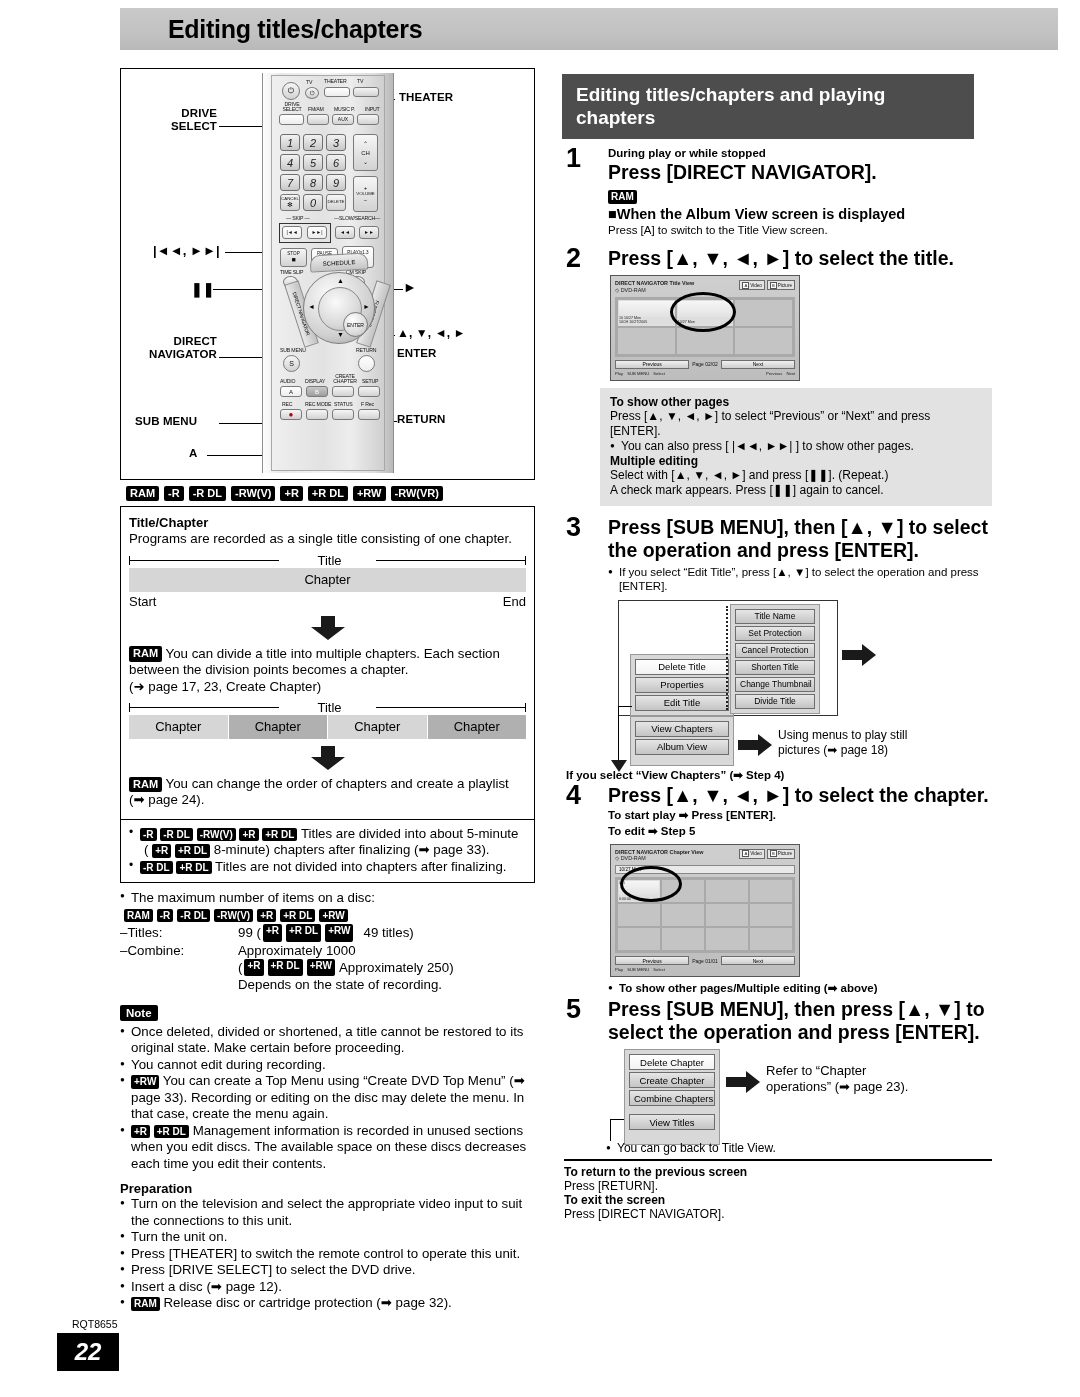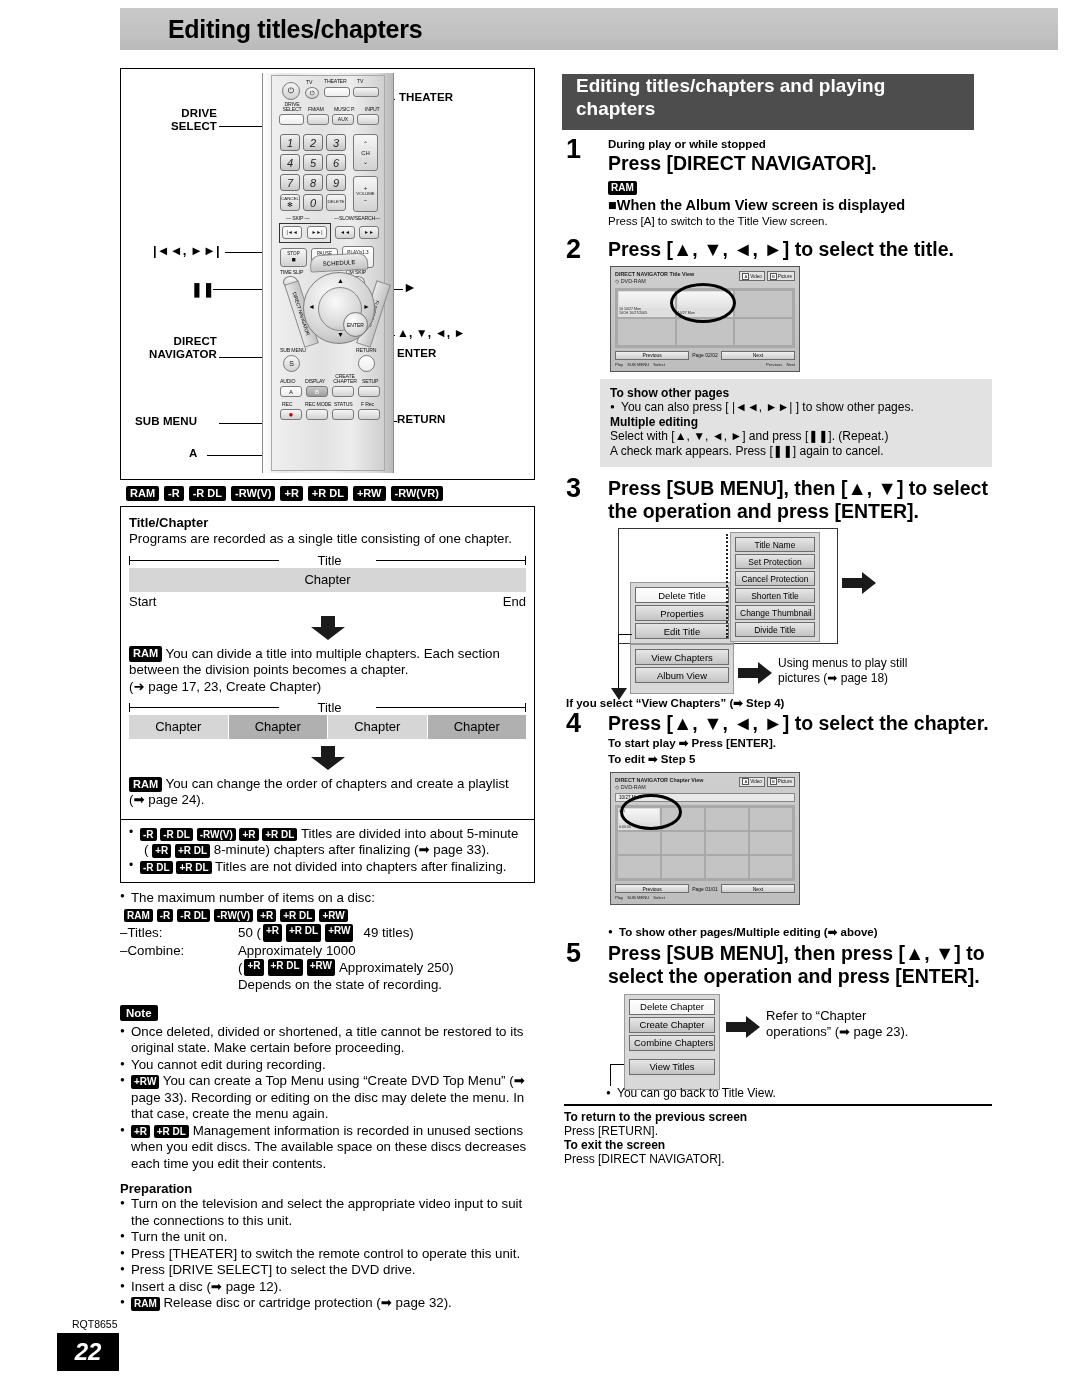--- a/index.html
+++ b/index.html
@@ -165,21 +165,21 @@
   .rqt{ position:absolute; left:72px; top:1318px; font-size:10.5px; font-weight:normal; }
   .pagenum{
     position:absolute; left:57px; top:1333px; width:62px; height:38px;
     background:#000; color:#fff; font-size:24px; font-style:italic;
     font-weight:bold; display:flex; align-items:center; justify-content:center;
   }
 
   
   .sect-head{
     background:#4d4d4d; color:#fff; font-size:19px; font-weight:bold;
-    padding:0 14px 10px; line-height:1.22; width:412px;
+    padding:9px 14px 10px; line-height:1.22; width:412px;
   }
   .step{ position:relative; margin-top:8px; padding-left:46px; }
   .step-num{
     position:absolute; left:4px; top:-2px; font-size:27px; font-weight:bold;
     line-height:1;
   }
   .step-pre{ font-size:11.5px; font-weight:bold; margin-bottom:2px; }
   .step-title{ font-size:19.5px; font-weight:bold; line-height:1.16; }
   .step-sub{ font-size:14.5px; font-weight:bold; margin-top:1px; }
   .step-body{ font-size:11.5px; line-height:1.28; margin-top:1px; }
@@ -506,21 +506,21 @@
       <span class="badge sm">RAM</span>
       <span class="badge sm">-R</span>
       <span class="badge sm">-R DL</span>
       <span class="badge sm">-RW(V)</span>
       <span class="badge sm">+R</span>
       <span class="badge sm">+R DL</span>
       <span class="badge sm">+RW</span>
     </div>
     <div class="row">
       <span class="lbl">–Titles:</span>
-      <span>50 (</span>
+      <span>99 (</span>
       <span class="badge sm" style="margin:0 2px;">+R</span>
       <span class="badge sm" style="margin:0 2px;">+R DL</span>
       <span class="badge sm" style="margin:0 2px;">+RW</span>
       <span style="margin-left:8px;">49 titles)</span>
     </div>
     <div class="row">
       <span class="lbl">–Combine:</span>
       <span>Approximately 1000</span>
     </div>
     <div class="row" style="margin-left:118px;">
@@ -631,29 +631,31 @@
           <span style="margin-left:auto;">Previous</span>
           <span>Next</span>
         </div>
       </div>
       <div class="ellipse" style="left:62px; top:17px; width:66px; height:40px;"></div>
     </div>
   </div>
 
   <div class="grey-box">
     <div class="gb-h">To show other pages</div>
+    <div class="gb-p">Press [▲, ▼, ◄, ►] to select “Previous” or “Next” and press [ENTER].</div>
     <div class="gb-p bullet bullet-sm">You can also press [ |◄◄, ►►| ] to show other pages.</div>
     <div class="gb-h">Multiple editing</div>
     <div class="gb-p">Select with [▲, ▼, ◄, ►] and press [❚❚]. (Repeat.)</div>
     <div class="gb-p">A check mark appears. Press [❚❚] again to cancel.</div>
   </div>
 
   <div class="step" style="margin-top:10px;">
     <div class="step-num">3</div>
     <div class="step-title">Press [SUB MENU], then [▲, ▼] to select the operation and press [ENTER].</div>
+    <div class="step-body bullet bullet-sm" style="margin-top:3px;">If you select “Edit Title”, press [▲, ▼] to select the operation and press [ENTER].</div>
   </div>
 
   <div style="position:relative; margin:6px 0 0 42px; height:168px;">
     <div style="position:absolute; left:14px; top:0; width:220px; height:116px; border:1px solid #333;"></div>
 
     <div class="menu-group" style="position:absolute; left:26px; top:54px; width:104px;">
       <div class="menu-item first">Delete Title</div>
       <div class="menu-item">Properties</div>
       <div class="menu-item" style="margin-bottom:0;">Edit Title</div>
     </div>
@@ -747,21 +749,21 @@
         </div>
         <div class="tv-foot">
           <span>Play</span>
           <span>SUB MENU</span>
           <span>Select</span>
         </div>
       </div>
       <div class="ellipse" style="left:12px; top:22px; width:62px; height:36px;"></div>
     </div>
 
-    <div class="step-pre bullet bullet-sm" style="margin-top:20px;">To show other pages/Multiple editing (➡ above)</div>
+    <div class="step-pre bullet bullet-sm" style="margin-top:4px;">To show other pages/Multiple editing (➡ above)</div>
   </div>
 
   <div class="step" style="margin-top:3px;">
     <div class="step-num">5</div>
     <div class="step-title">Press [SUB MENU], then press [▲, ▼] to select the operation and press [ENTER].</div>
   </div>
 
   <div style="position:relative; margin:6px 0 0 44px; height:100px;">
     <div class="menu-group" style="position:absolute; left:18px; top:0; width:96px; padding-bottom:14px;">
       <div class="menu-item first">Delete Chapter</div>

